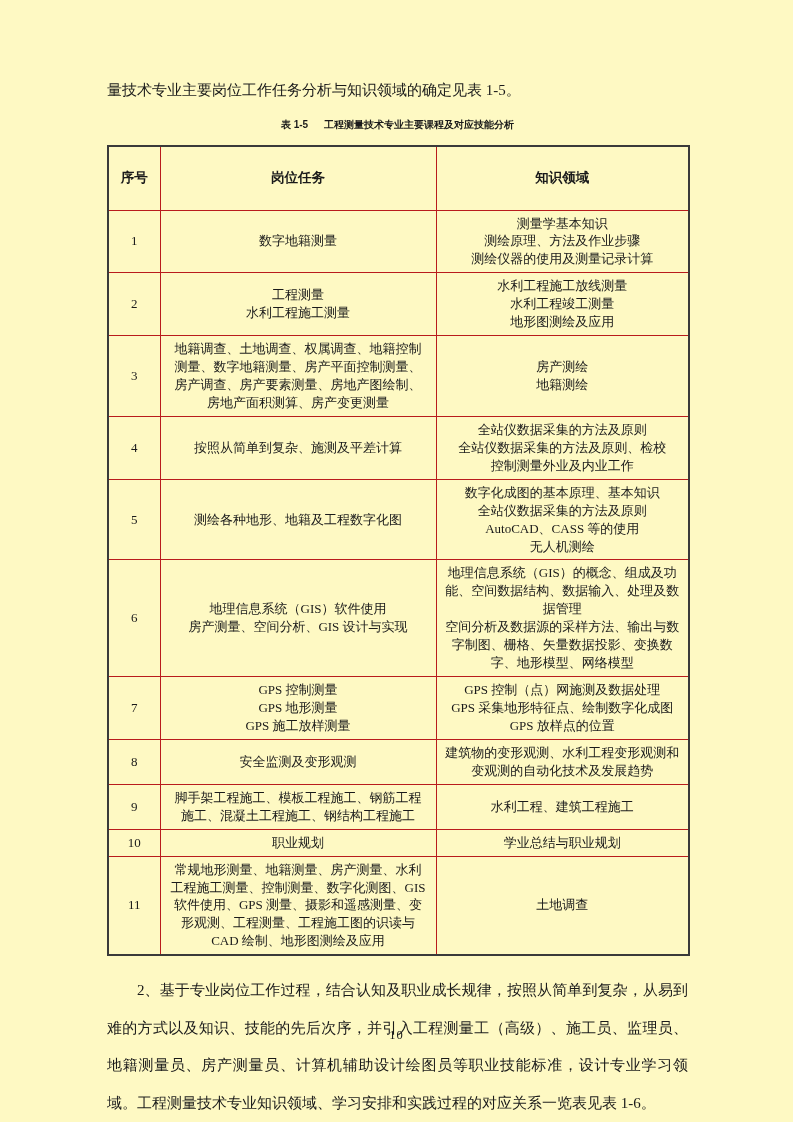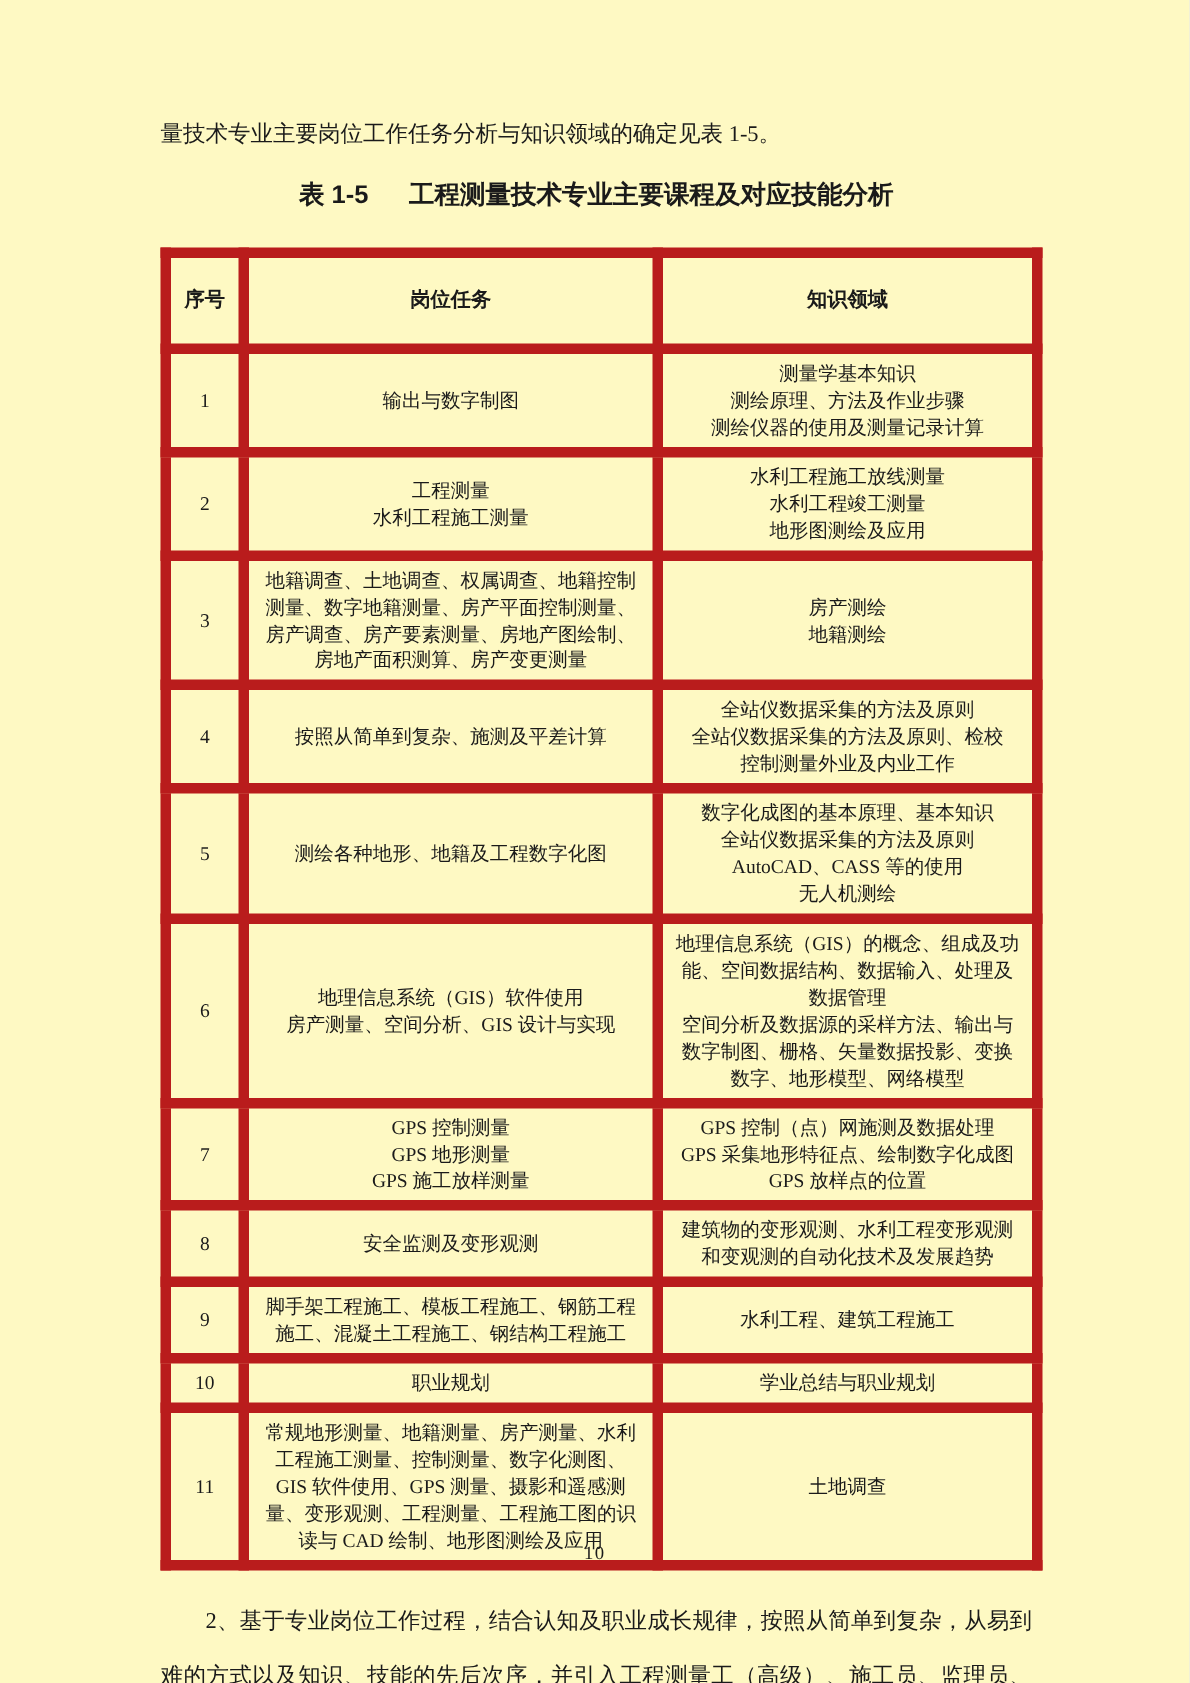--- a/index.html
+++ b/index.html
@@ -20,34 +20,34 @@
     width: 581px;
   }
   .intro-paragraph {
     font-size: 15px;
     line-height: 1.6;
     text-align: justify;
   }
   .table-caption {
     text-align: center;
     font-weight: bold;
-    font-size: 17px;
+    font-size: 10px;
     margin-top: 16px;
-    margin-bottom: 24px;
+    margin-bottom: 13px;
     font-family: "Liberation Sans", "DejaVu Sans", sans-serif;
   }
   .table-caption .cap-label { margin-right: 1.6em; }
   table.skill-table {
     width: 100%;
     border-collapse: collapse;
     border: 2px solid #3a3a3a;
     table-layout: fixed;
   }
   table.skill-table th, table.skill-table td {
-    border: 7px solid #b91c1c;
+    border: 1px solid #b91c1c;
     font-size: 13px;
     line-height: 1.38;
     vertical-align: middle;
     padding: 4px 8px;
   }
   table.skill-table th {
     height: 64px;
     text-align: center;
     font-weight: bold;
     font-size: 13.5px;
@@ -97,21 +97,21 @@
         <tr>
           <th>序号</th>
           <th>岗位任务</th>
           <th>知识领域</th>
         </tr>
       </thead>
       <tbody>
           <tr>
             <td class="col-no">1</td>
             <td>
-              <div class="cell-line">输出与数字制图</div>
+              <div class="cell-line">数字地籍测量</div>
             </td>
             <td>
               <div class="cell-line">测量学基本知识</div>
               <div class="cell-line">测绘原理、方法及作业步骤</div>
               <div class="cell-line">测绘仪器的使用及测量记录计算</div>
             </td>
           </tr>
           <tr>
             <td class="col-no">2</td>
             <td>

